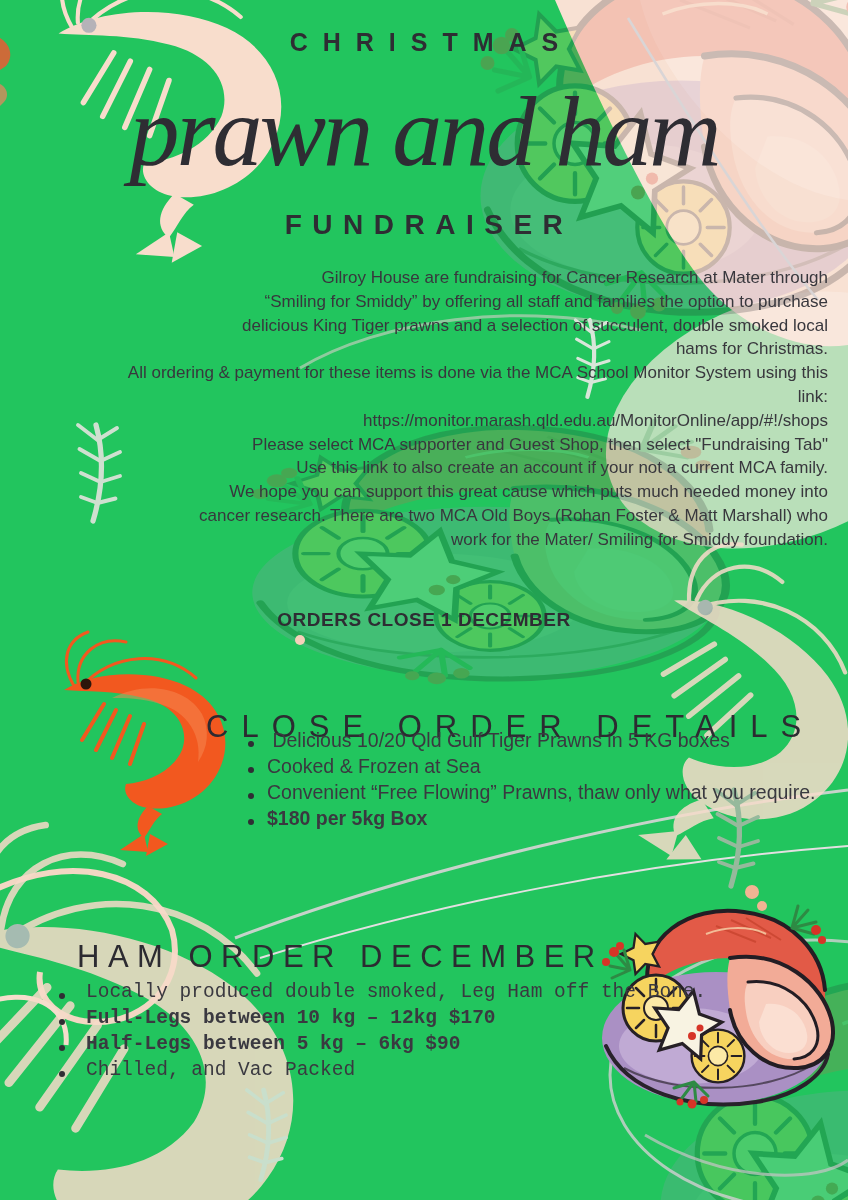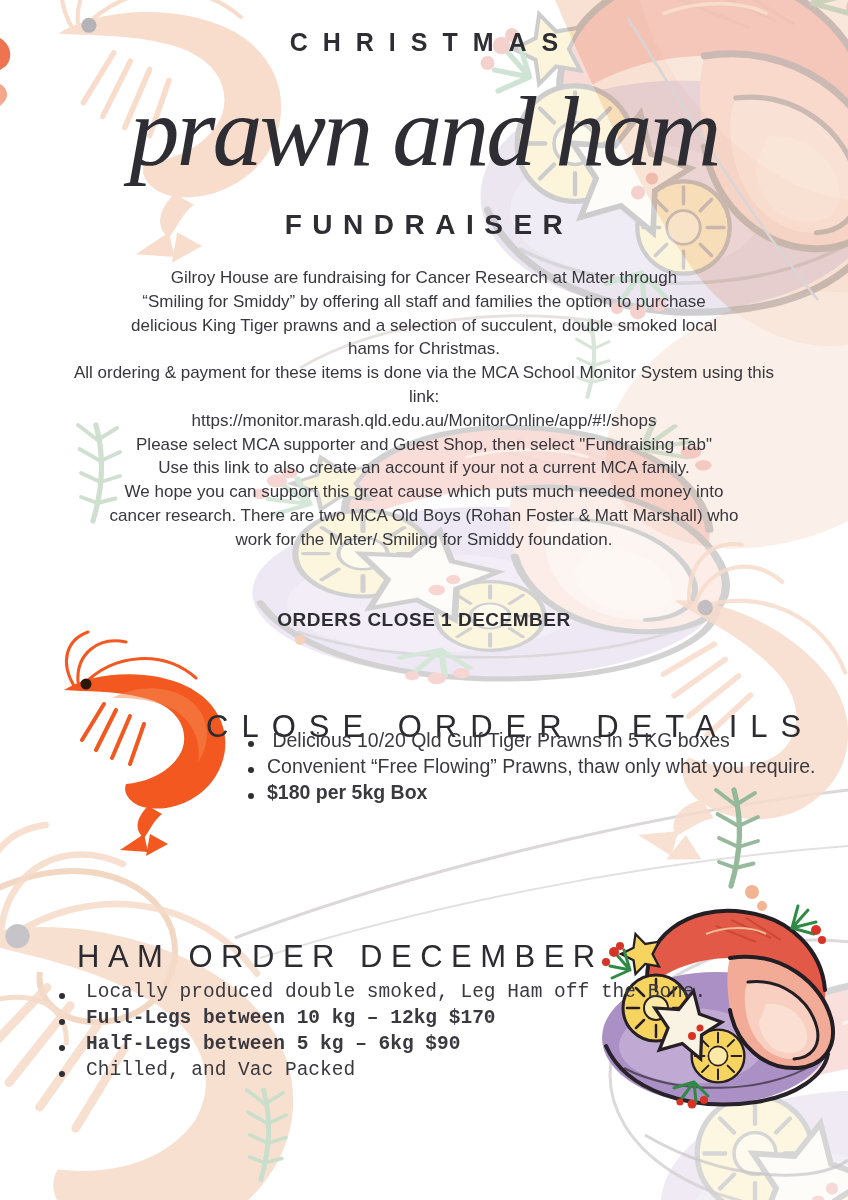--- a/index.html
+++ b/index.html
@@ -1,16 +1,16 @@
 <!DOCTYPE html>
 <html><head>
 <meta charset="utf-8">
 <style>
   html,body{margin:0;padding:0;background:#e9e8e6;}
-  .page{position:relative;width:848px;height:1200px;overflow:hidden;background:#ffffff;
+  .page{position:relative;width:848px;height:1200px;overflow:hidden;background:#22c55e;
         font-family:"Liberation Sans",sans-serif;color:#38373d;}
   .art{position:absolute;left:0;top:0;z-index:0;pointer-events:none;}
   .layer{position:absolute;z-index:1;}
 
   
   .p-body{fill:var(--c,#f2581f);}
   .p-ant{stroke:var(--c,#f2581f);stroke-width:3;fill:none;stroke-linecap:round;}
   .p-legs{stroke:var(--c,#f2581f);stroke-width:4;fill:none;stroke-linecap:round;}
   .p-eye{fill:var(--e,#2d160b);}
   .s-stem{stroke:var(--sp,#9dbfa3);stroke-width:3.5;fill:none;stroke-linecap:round;}
@@ -18,21 +18,21 @@
 
   .kicker{left:0;right:0;top:28px;text-align:center;font-size:25px;font-weight:600;
           letter-spacing:15px;padding-left:15px;color:#2e2d33;}
   .script-title{left:0;right:0;top:62px;text-align:center;
           font-family:"Liberation Serif","DejaVu Serif",serif;font-style:italic;
           font-size:100px;line-height:1.4;letter-spacing:-3px;color:#2e2d33;}
   .subtitle{left:0;right:0;top:209px;text-align:center;font-size:28px;font-weight:600;
           letter-spacing:10.5px;padding-left:10px;color:#2e2d33;}
 
   .intro{left:20px;right:20px;top:266px;text-align:center;font-size:17px;line-height:23.8px;}
-  .intro div{white-space:pre-line;}
+  .intro div{white-space:pre-line;text-align:right;}
   .intro .link{color:#38373d;text-decoration:none;display:block;white-space:pre-line;}
 
   .orders-close{left:0;right:0;top:581px;text-align:center;font-size:19px;font-weight:700;
           letter-spacing:.5px;color:#2e2d33;margin-top:28px;}
 
   .sec-heading{font-size:31px;font-weight:500;color:#2c2b31;white-space:nowrap;}
   .prawn-heading{left:206px;top:683px;letter-spacing:13px;}
   .ham-heading{left:77px;top:913px;letter-spacing:8.5px;}
 
   ul.blist{list-style:none;margin:8px;padding:0;}
@@ -172,20 +172,24 @@
   <div class="layer orders-close">ORDERS CLOSE 1 DECEMBER</div>
 
   <h2 class="layer sec-heading prawn-heading">CLOSE ORDER DETAILS</h2>
   <ul class="layer blist prawn-list">
     <li>
         <span class="dot"></span>
         <span class="txt"> Delicious 10/20 Qld Gulf Tiger Prawns in 5 KG boxes</span>
       </li>
     <li>
         <span class="dot"></span>
+        <span class="txt">Cooked &amp; Frozen at Sea</span>
+      </li>
+    <li>
+        <span class="dot"></span>
         <span class="txt">Convenient “Free Flowing” Prawns, thaw only what you require.</span>
       </li>
     <li class="bold">
         <span class="dot"></span>
         <span class="txt">$180 per 5kg Box</span>
       </li>
   </ul>
 
   <h2 class="layer sec-heading ham-heading">HAM ORDER DECEMBER</h2>
   <ul class="layer blist ham-list">

